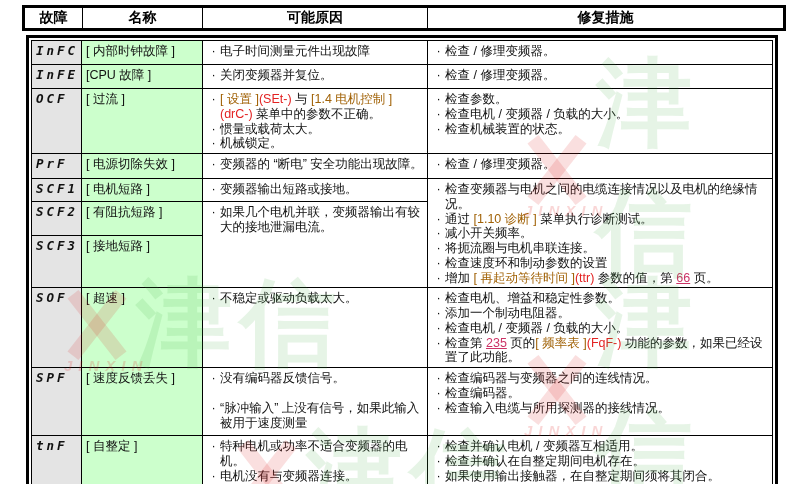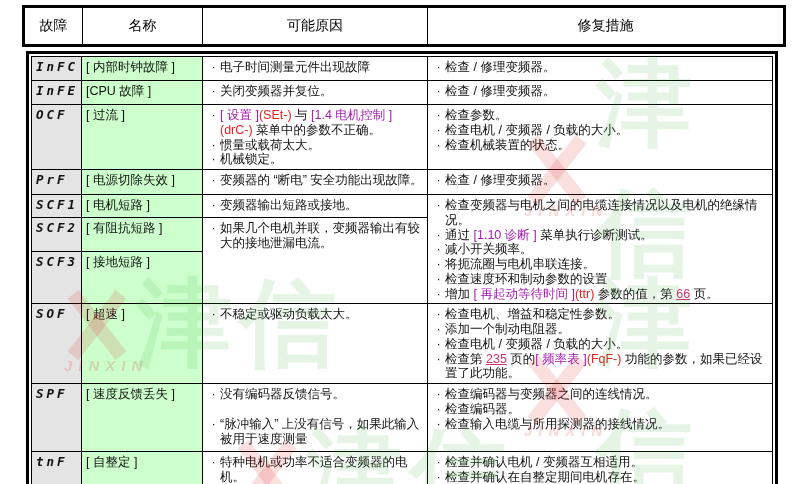--- a/index.html
+++ b/index.html
@@ -15,22 +15,22 @@
   
   table.hdr {
     width: 764px;
     border-collapse: collapse;
     border: 3px solid #000;
     table-layout: fixed;
     background: #fff;
   }
   table.hdr th {
     border-left: 1px solid #000;
-    font-size: 14px; font-weight: normal; color: #000;
-    text-align: center; height: 22px; padding: 9px 2px;
+    font-size: 14px; font-weight: bold; color: #000;
+    text-align: center; height: 22px; padding: 1px 2px;
   }
   table.hdr th:first-child { border-left: none; }
 
   
   .body-wrap {
     margin-top: 4px; margin-left: 4px;
     width: 752px;
     border: 3px solid #000;
     padding: 2px;
     background: #fff;
@@ -68,21 +68,21 @@
     padding-left: 6px;
     padding-top: 4px;
   }
   td.mid { vertical-align: middle; }
 
   .line { display: flex; align-items: flex-start; }
   .line.gap { margin-top: 15px; }
   .bullet { width: 13px; flex: 0 0 13px; text-align: center; color: #111; }
   .ltxt { flex: 1 1 auto; }
 
-  .c-blue { color: #a21caf; }
+  .c-blue { color: #a16207; }
   .c-red  { color: #e32222; }
   .c-link { color: #cc3366; text-decoration: underline; cursor: pointer; }
 
   
   .wm-layer { position: absolute; inset: 0; pointer-events: none; z-index: 5; }
   .wm { position: absolute; display: flex; align-items: center; transform: rotate(0deg); }
   .wm .cn {
     font-size: 96px; font-weight: bold;
     color: rgba(60, 170, 60, 0.13);
     letter-spacing: 8px;

